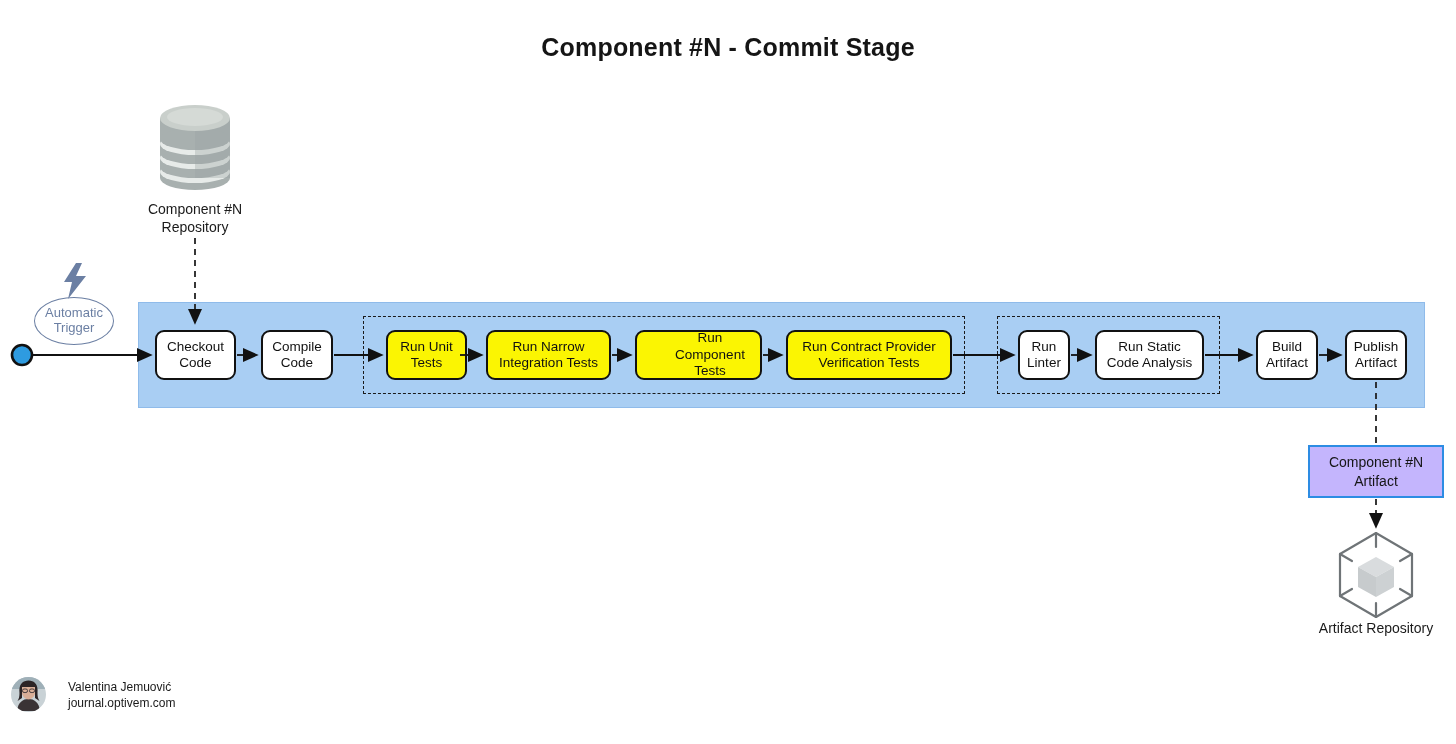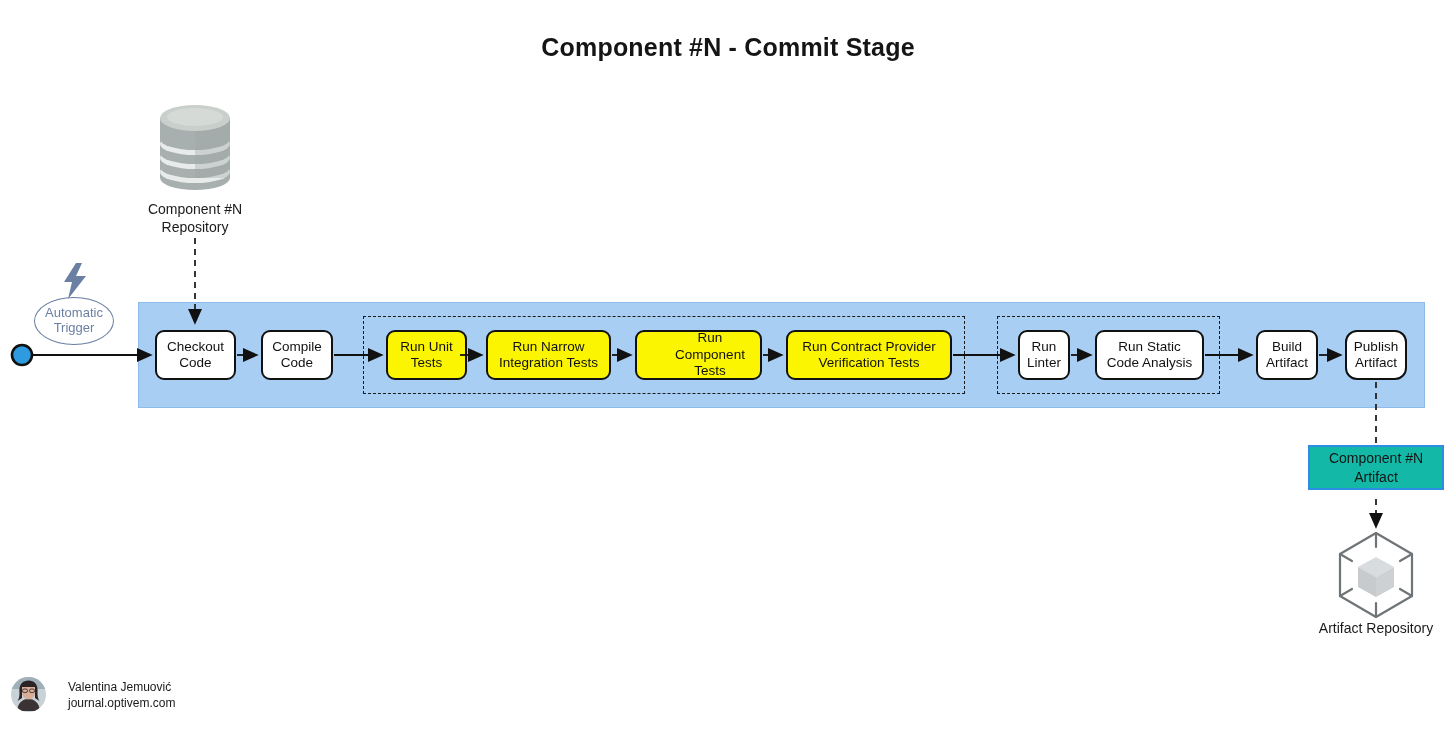--- a/index.html
+++ b/index.html
@@ -33,21 +33,21 @@
     text-align:center;font-size:14px;line-height:1.28;color:#1a1a1a;
   }
   
   #trigger-oval{
     left:34px;top:297px;width:80px;height:48px;border:1.5px solid var(--trigger_blue_gray);
     border-radius:50%;display:flex;align-items:center;justify-content:center;text-align:center;
     font-size:13px;line-height:1.15;color:var(--trigger_blue_gray);box-sizing:border-box;
   }
   
   #artifact-box{
-    left:1308px;top:445px;width:136px;height:45px;background:#14b8a6;
+    left:1308px;top:445px;width:136px;height:53px;background:#c4b5fd;
     border:2px solid var(--artifact_blue);display:flex;align-items:center;justify-content:center;
     text-align:center;font-size:14px;line-height:1.3;box-sizing:border-box;color:#151515;
   }
   
   #footer{left:11px;top:677px;display:flex;align-items:center;gap:22px;}
   #avatar{width:35px;height:35px;border-radius:50%;overflow:hidden;flex:0 0 auto;}
   #footer-text{font-size:12px;line-height:16px;color:#1a1a1a;}
   svg.overlay{left:0;top:0;width:1456px;height:744px;pointer-events:none;}
 </style>
 </head>
@@ -85,21 +85,21 @@
 
   <div class="abs step" style="left:155px;width:81px;">Checkout Code</div>
   <div class="abs step" style="left:261px;width:72px;">Compile Code</div>
   <div class="abs step test" style="left:386px;width:81px;">Run Unit Tests</div>
   <div class="abs step test" style="left:486px;width:125px;">Run Narrow Integration Tests</div>
   <div class="abs step test" style="left:635px;width:127px;padding-left:27px;">Run Component Tests</div>
   <div class="abs step test" style="left:786px;width:166px;">Run Contract Provider Verification Tests</div>
   <div class="abs step" style="left:1018px;width:52px;">Run Linter</div>
   <div class="abs step" style="left:1095px;width:109px;">Run Static Code Analysis</div>
   <div class="abs step" style="left:1256px;width:62px;">Build Artifact</div>
-  <div class="abs step" style="left:1345px;width:62px;border-radius:12px;">Publish Artifact</div>
+  <div class="abs step" style="left:1345px;width:62px;">Publish Artifact</div>
 
   <div id="artifact-box" class="abs">Component #N Artifact</div>
 
   <svg class="abs" style="left:1334px;top:531px;" width="84" height="88" viewBox="0 0 84 88">
     <g stroke="#6F7477" stroke-width="2.2" fill="none" stroke-linejoin="round" stroke-linecap="round">
       <path d="M42 2 L78 23 L78 65 L42 86 L6 65 L6 23 Z"></path>
       <path d="M42 2 L42 16"></path>
       <path d="M42 86 L42 72"></path>
       <path d="M6 23 L18 30"></path>
       <path d="M78 23 L66 30"></path>

